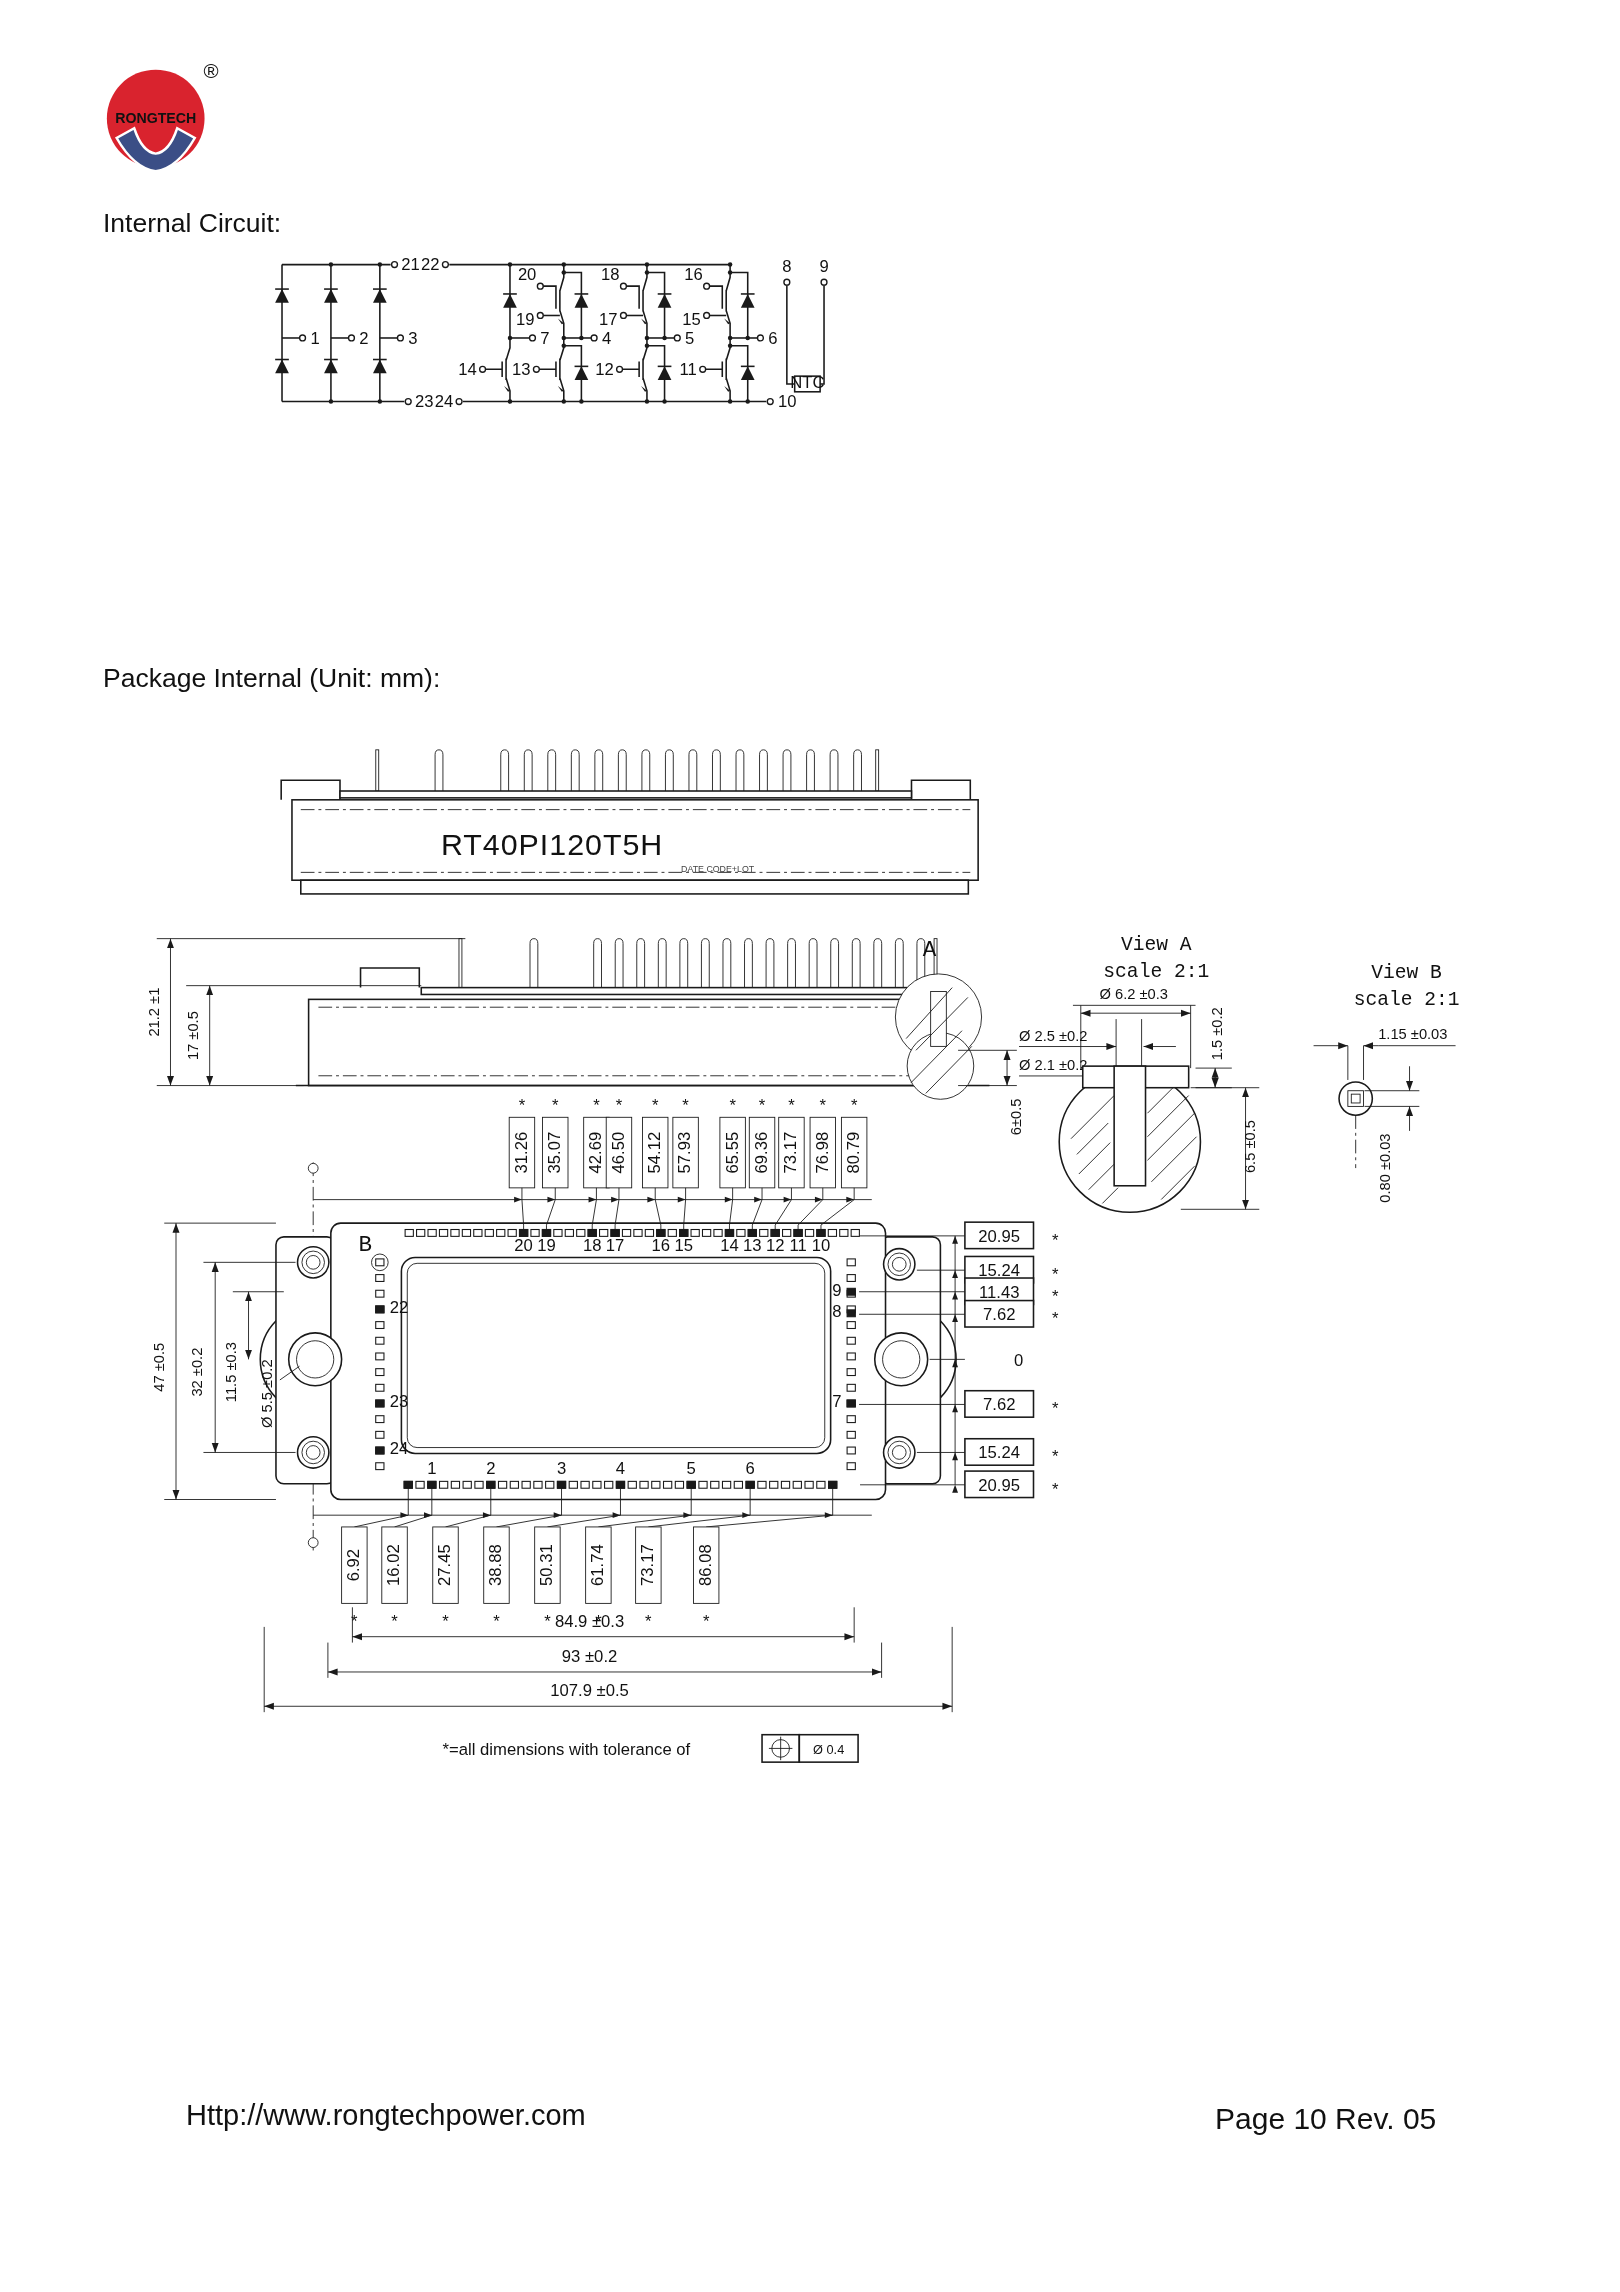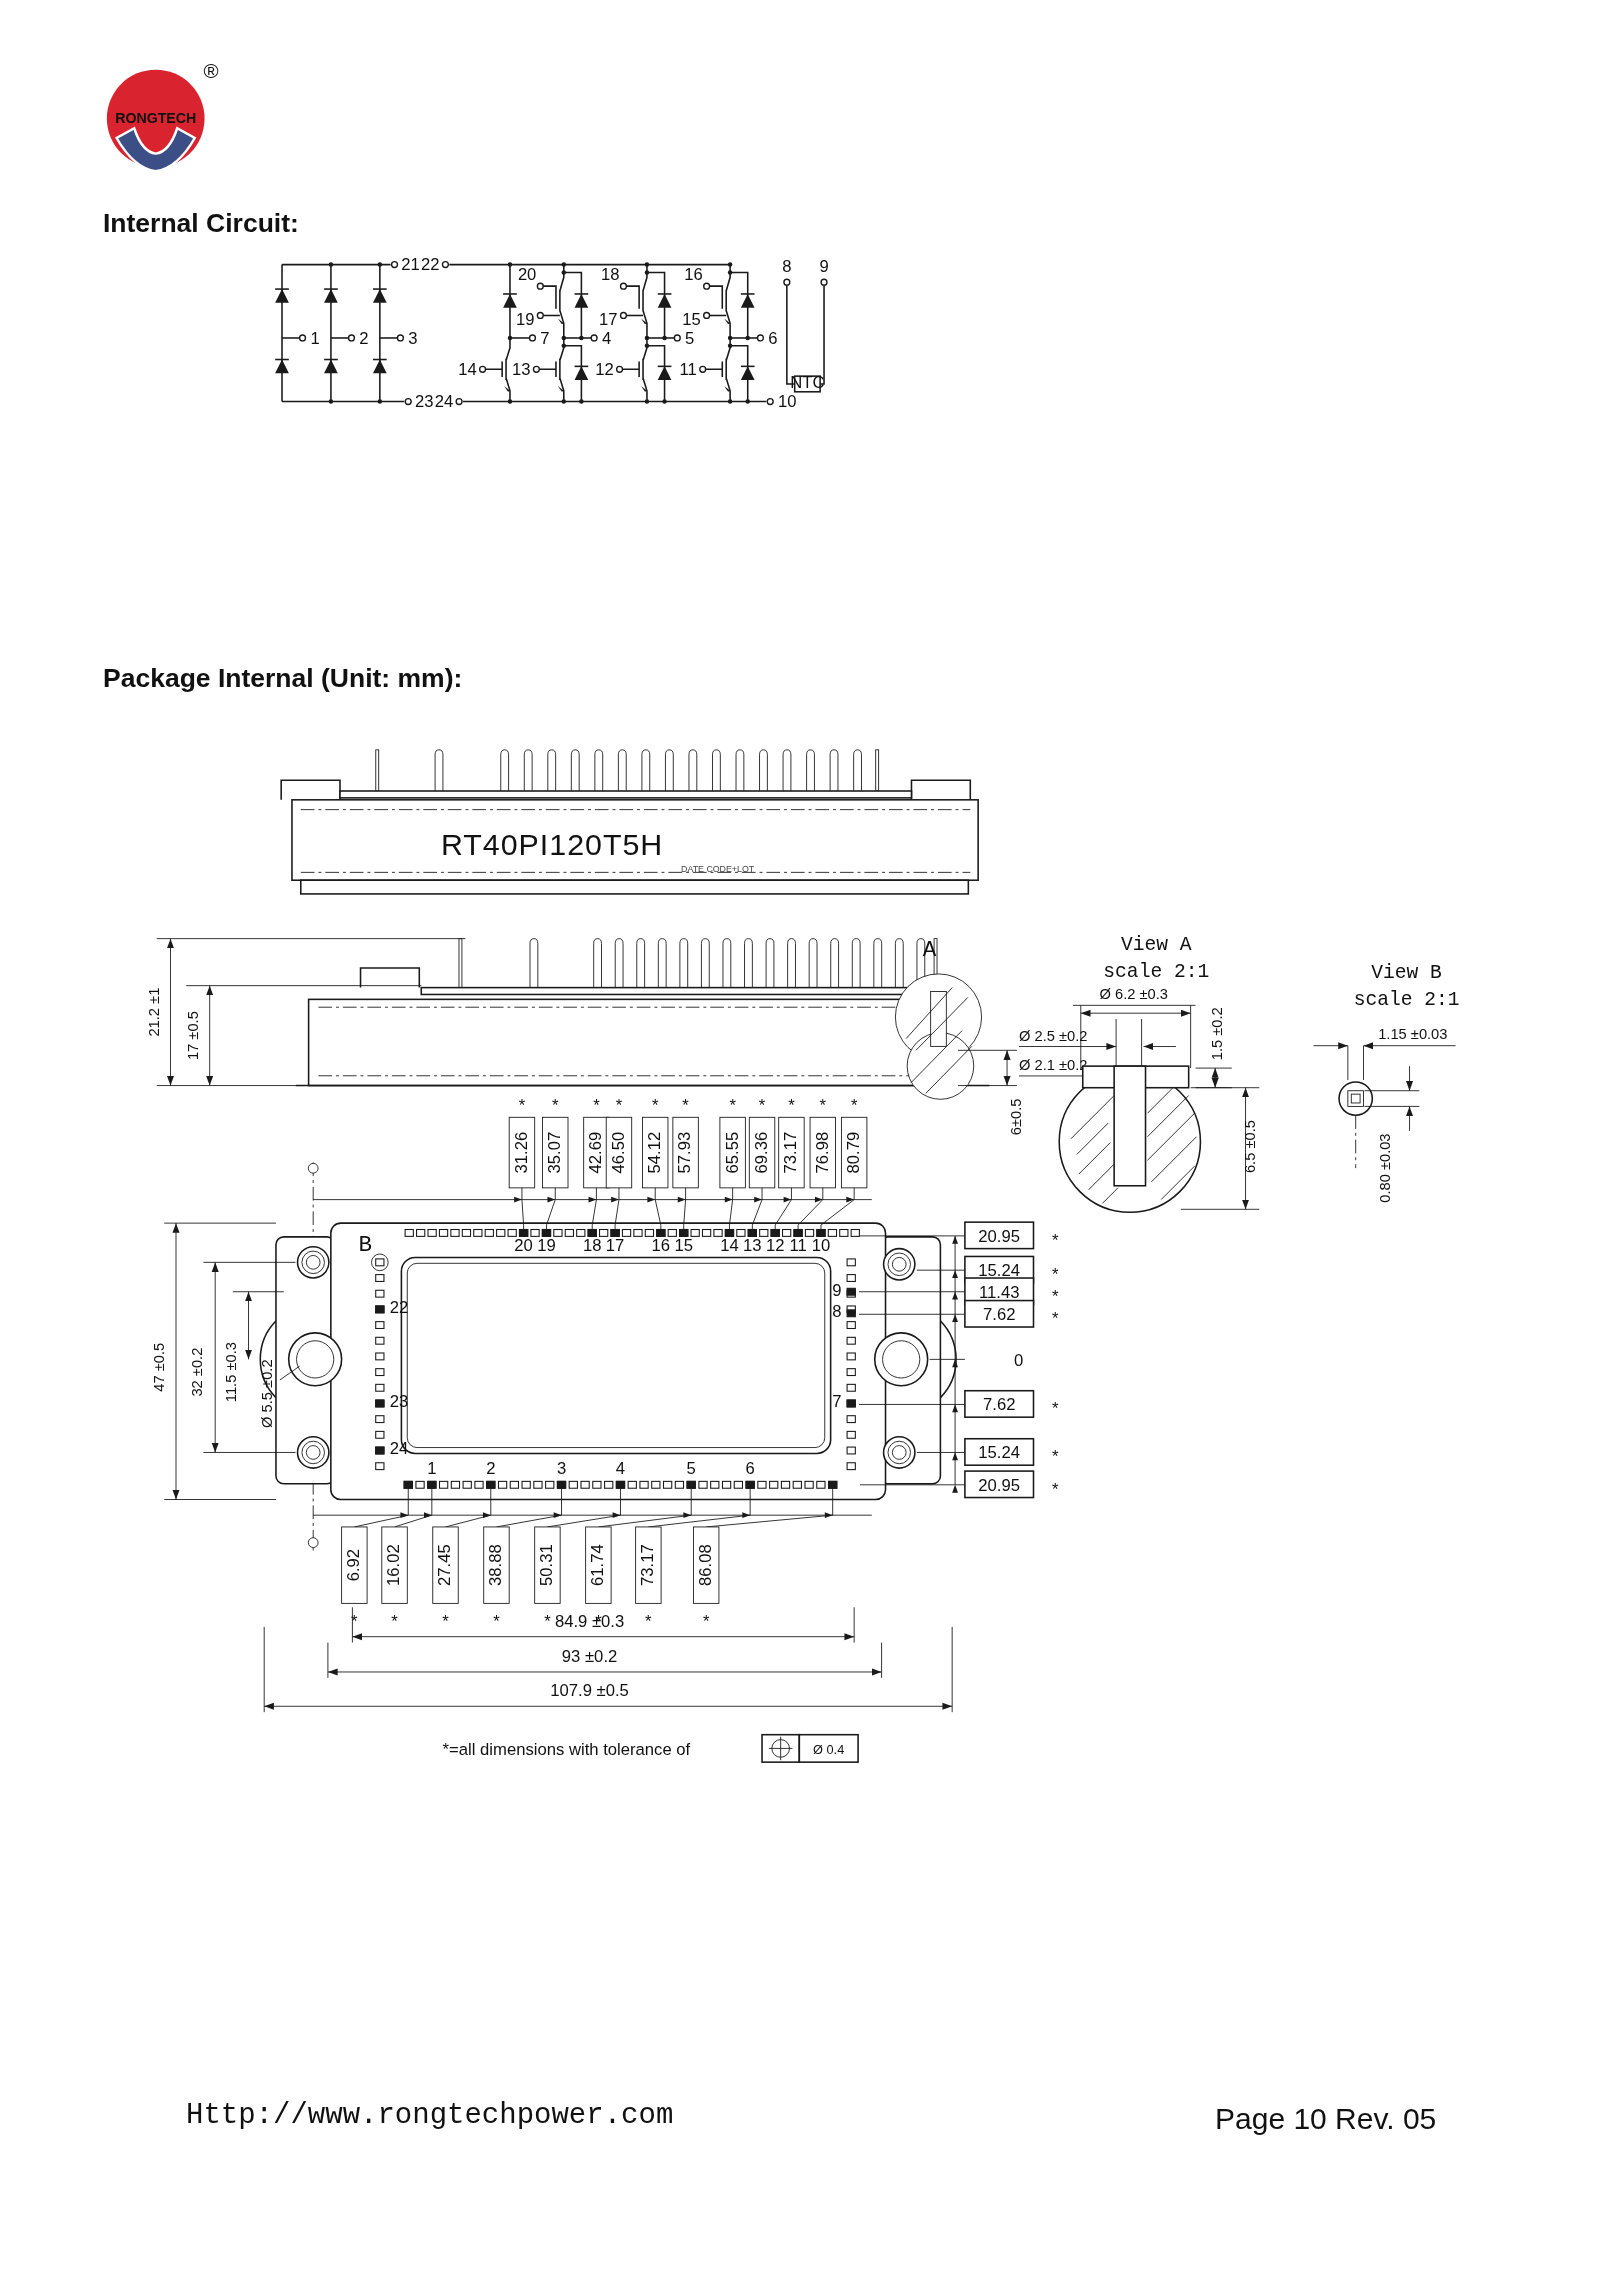--- a/index.html
+++ b/index.html
@@ -1,22 +1,22 @@
 <!DOCTYPE html>
 <html><head>
 <meta charset="utf-8">
 <style>
   html,body{margin:0;padding:0;background:#888;}
   .page{position:relative;width:1620px;height:2293px;background:#ffffff;margin:0 auto;
         font-family:"Liberation Sans",sans-serif;color:#111;overflow:hidden;}
   .abs{position:absolute;}
-  .heading{position:absolute;left:103px;font-size:26.5px;font-weight:bold;color:#111;margin:0;}
+  .heading{position:absolute;left:103px;font-size:26.5px;font-weight:normal;color:#111;margin:0;}
   .company{position:absolute;left:227px;top:80px;font-size:45px;color:#111;letter-spacing:0.5px;}
   .logo{position:absolute;left:101px;top:54px;}
-  .footer-url{position:absolute;left:186px;top:2099px;font-size:29px;color:#111;font-family:Liberation Mono, monospace;}
+  .footer-url{position:absolute;left:186px;top:2099px;font-size:29px;color:#111;}
   .footer-page{position:absolute;left:1215px;top:2102px;font-size:30px;color:#111;}
   svg text{fill:#111;}
   .ln{fill:none;stroke:#1a1a1a;stroke-width:1.6;}
   .lnf{fill:#ffffff;stroke:#1a1a1a;stroke-width:1.6;}
   .lnt{fill:none;stroke:#1a1a1a;stroke-width:0.9;}
   .lntf{fill:#ffffff;stroke:#1a1a1a;stroke-width:0.9;}
   .dashdot{fill:none;stroke:#1a1a1a;stroke-width:0.9;stroke-dasharray:14 4 3 4;}
   .pad{fill:#ffffff;stroke:#1a1a1a;stroke-width:1.1;}
   .padf{fill:#1a1a1a;stroke:#1a1a1a;stroke-width:1.1;}
   .dfill{fill:#1a1a1a;stroke:none;}

